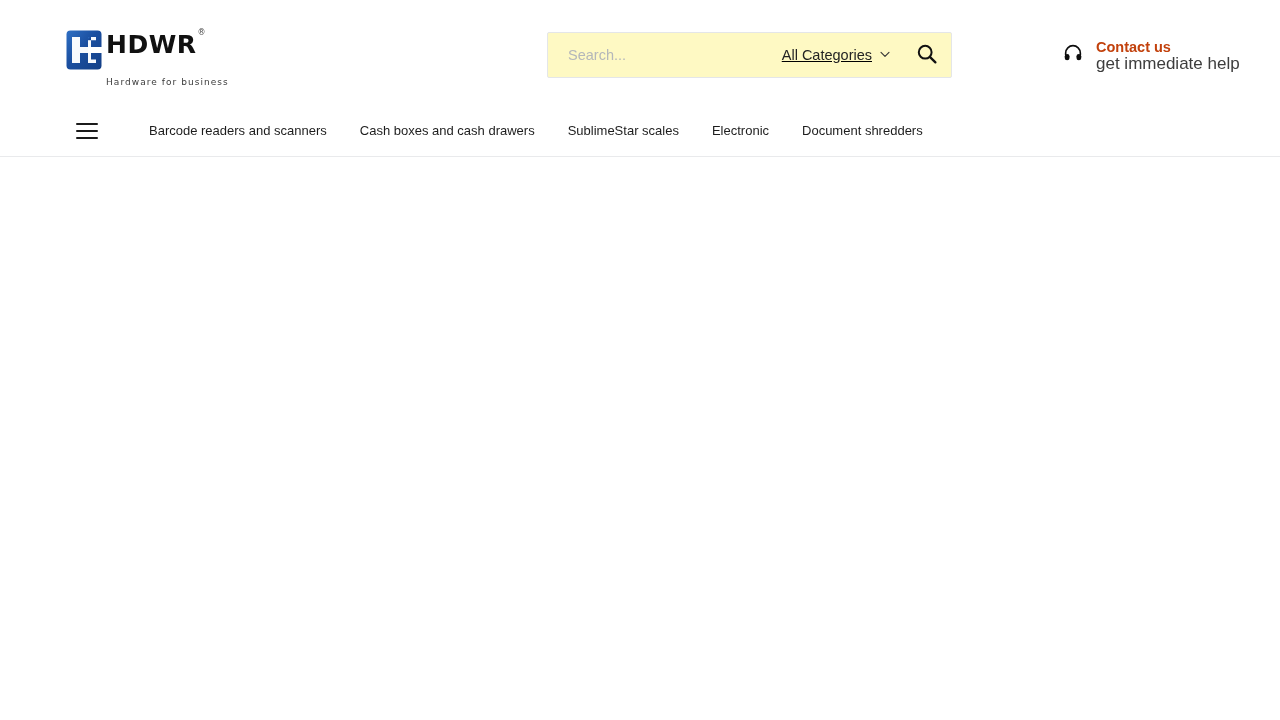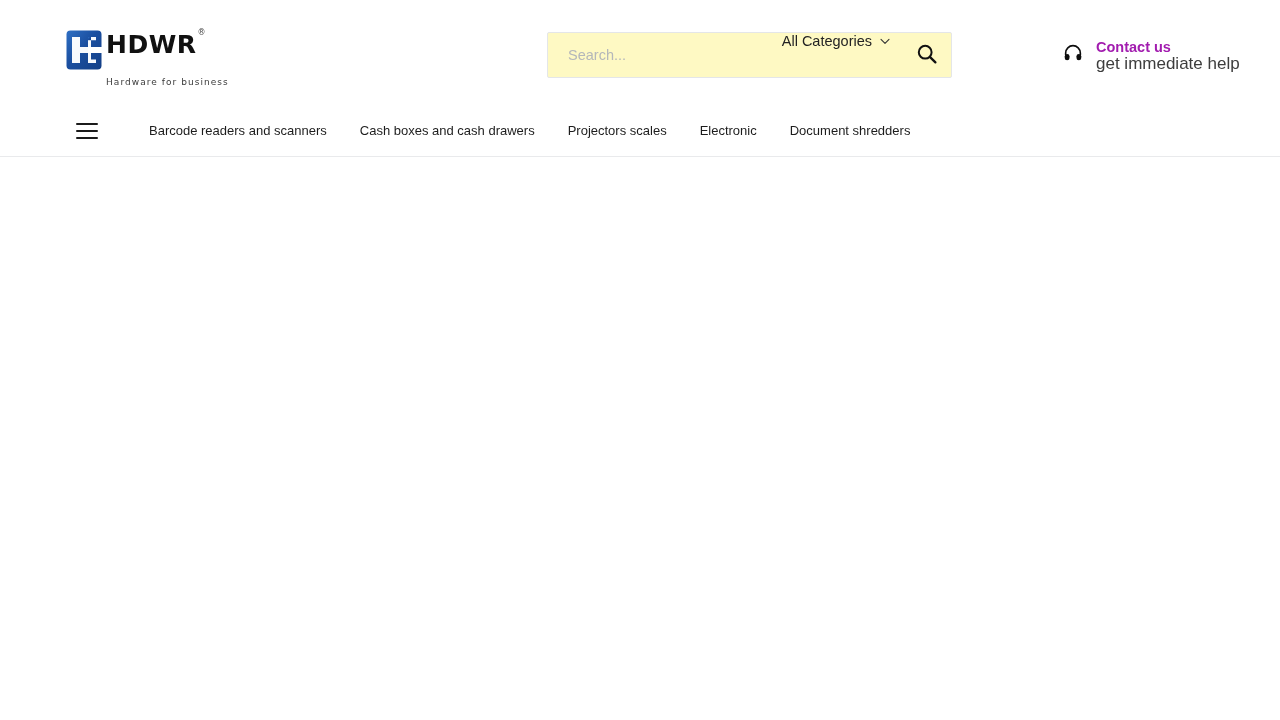--- a/index.html
+++ b/index.html
@@ -103,27 +103,28 @@
     flex: 1 1 auto;
     height: 100%;
     padding: 0 10px 0 20px;
     font-family: "Liberation Sans", sans-serif;
     font-size: 14.5px;
     color: #222222;
   }
   .search-input::placeholder { color: #b4b7ba; }
   .cat-select {
     display: flex;
-    align-items: flex-start;
+    align-items: center;
     gap: 7px;
     padding: 0 12px 0 4px;
     height: 100%;
     cursor: pointer;
     user-select: none;
     white-space: nowrap;
+    text-decoration: underline;
   }
   .cat-label {
     font-size: 14.5px;
     color: #232323;
     font-family: "Liberation Sans", sans-serif;
   }
   .chev { display: block; }
   .search-btn {
     width: 48px;
     height: 100%;
@@ -143,21 +144,21 @@
     top: 38px;
     display: flex;
     align-items: center;
     gap: 12px;
     cursor: pointer;
   }
   .contact-text { display: flex; flex-direction: column; }
   .contact-title {
     font-size: 14.5px;
     font-weight: 700;
-    color: #a21caf;
+    color: #c2410c;
     line-height: 18px;
   }
   .contact-sub {
     font-size: 17px;
     color: #3d3d3d;
     line-height: 15px;
   }
 
   
   .navbar {
@@ -297,21 +298,21 @@
 
   <div class="navbar">
     <div class="hamburger">
       <span></span>
       <span></span>
       <span></span>
     </div>
     <div class="nav-items">
       <a class="nav-item">Barcode readers and scanners</a>
       <a class="nav-item">Cash boxes and cash drawers</a>
-      <a class="nav-item">Projectors scales</a>
+      <a class="nav-item">SublimeStar scales</a>
       <a class="nav-item">Electronic</a>
       <a class="nav-item">Document shredders</a>
     </div>
   </div>
 
   <div class="content"></div>
 
 
 </div>
 

